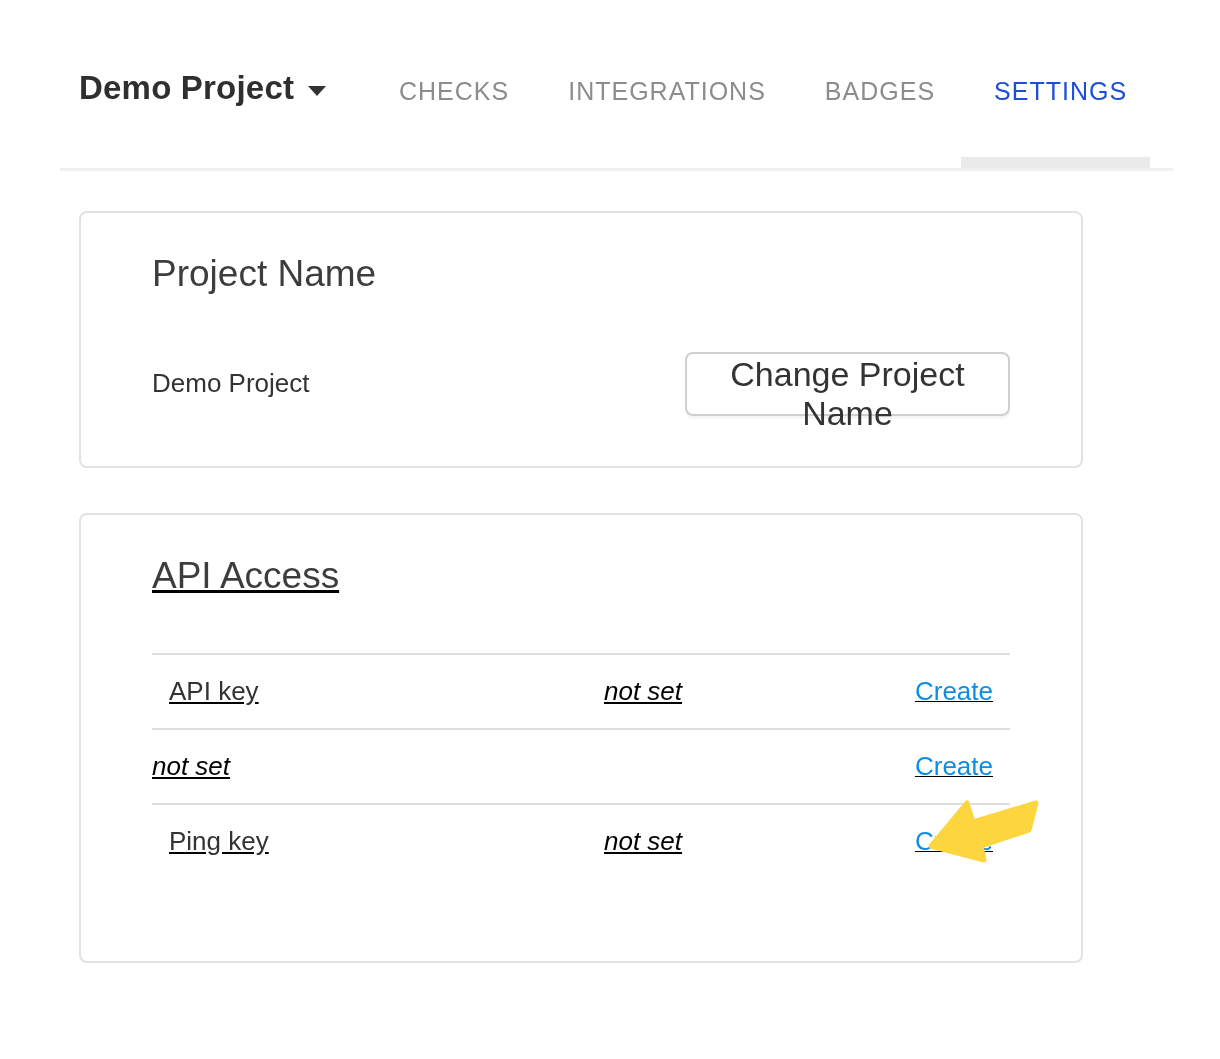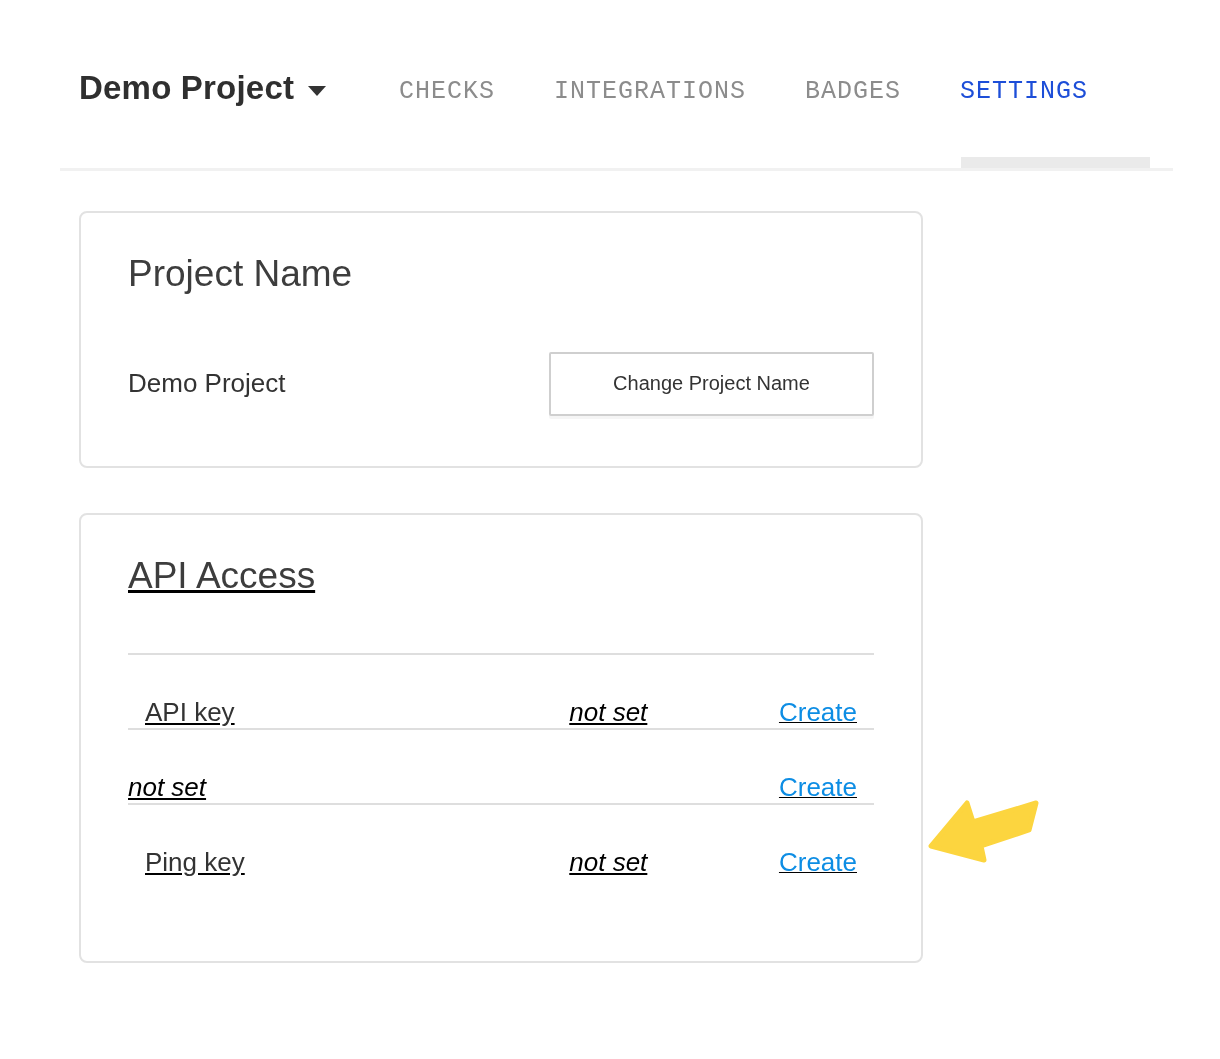--- a/index.html
+++ b/index.html
@@ -49,21 +49,20 @@
     gap: 59px;
     align-items: baseline;
   }
   .tab {
     font-size: 25px;
     letter-spacing: 1px;
     color: #8c8c8c;
     text-decoration: none;
     white-space: nowrap;
     cursor: pointer;
-    font-family: Liberation Mono, monospace;
   }
   .tab.active { color: #1d4ed8; }
   .tab-indicator {
     position: absolute;
     left: 961px;
     top: 157px;
     width: 189px;
     height: 12px;
     background: #eaeaea;
   }
@@ -73,26 +72,26 @@
     top: 168px;
     width: 1113px;
     height: 3px;
     background: #f1f1f1;
   }
 
   
   .card {
     position: absolute;
     left: 79px;
-    width: 844px;
+    width: 1004px;
     background: #ffffff;
     border: 2px solid #e2e2e2;
     border-radius: 8px;
     box-sizing: border-box;
-    padding: 0 47px;
+    padding: 0 71px;
   }
   .card-title {
     margin: 40px 0 0 0;
     font-size: 37px;
     font-weight: 400;
     color: #3d3d3d;
     line-height: 1.15;
   }
   .card-project { top: 211px; height: 257px; }
   .card-api     { top: 513px; height: 450px; text-decoration: underline; }
@@ -105,35 +104,35 @@
   }
   .project-name-value {
     font-size: 26px;
     color: #333333;
   }
   .btn-default {
     width: 325px;
     height: 64px;
     background: #ffffff;
     border: 2px solid #cfcfcf;
-    border-radius: 2px;
+    border-radius: 8px;
     box-shadow: 0 3px 0 rgba(0,0,0,0.04);
     font-family: "Liberation Sans", "DejaVu Sans", sans-serif;
-    font-size: 20px;
+    font-size: 34px;
     color: #333333;
     cursor: pointer;
   }
 
   
   .api-table { margin-top: 55px; }
   .api-row {
     height: 75px;
     border-top: 2px solid #dedede;
     display: flex;
-    align-items: flex-end;
+    align-items: center;
     box-sizing: border-box;
   }
   .api-cell-label {
     width: 452px;
     padding-left: 17px;
     box-sizing: border-box;
     font-size: 26px;
     color: #333333;
   }
   .api-cell-value {

